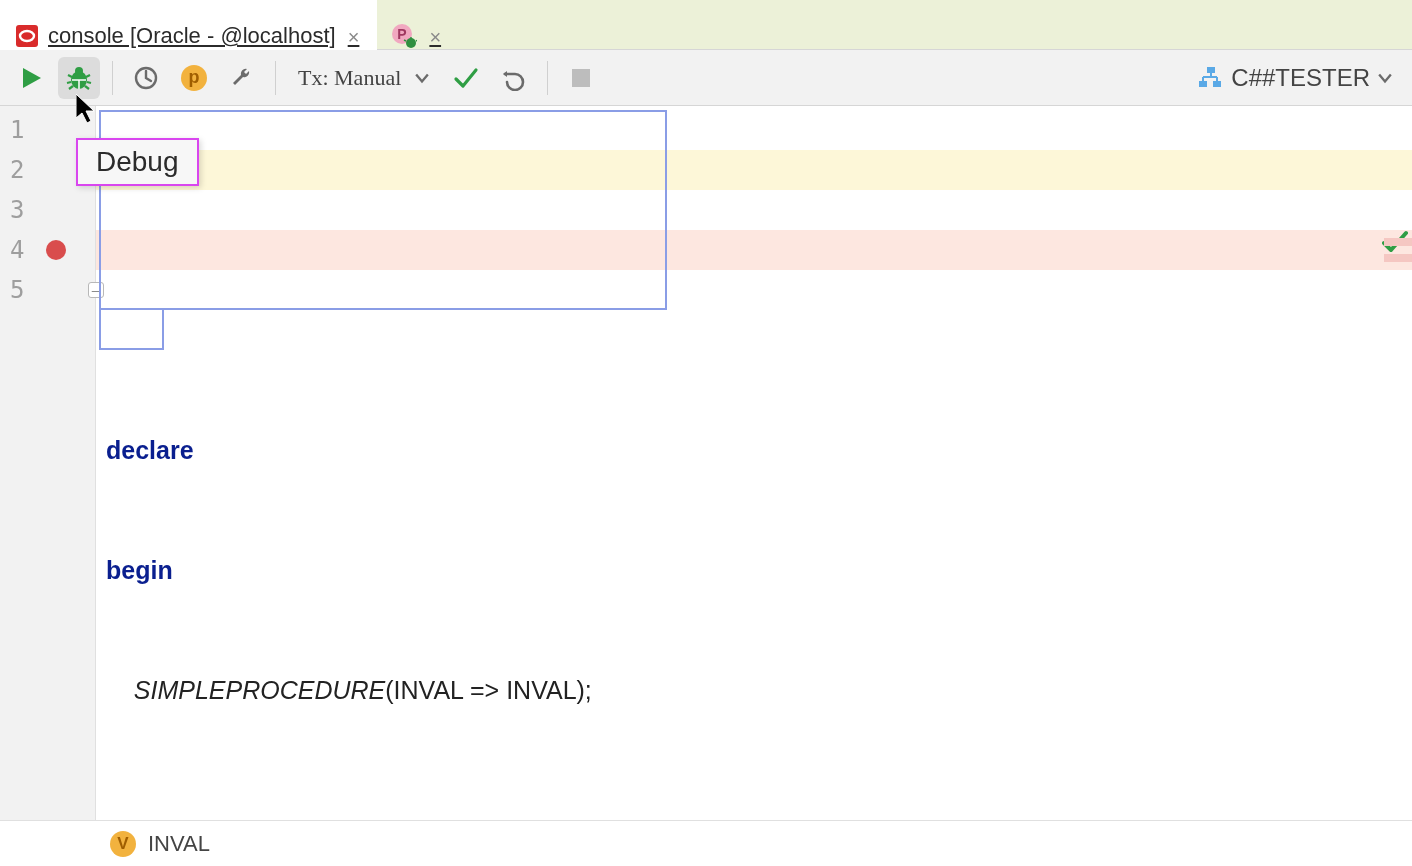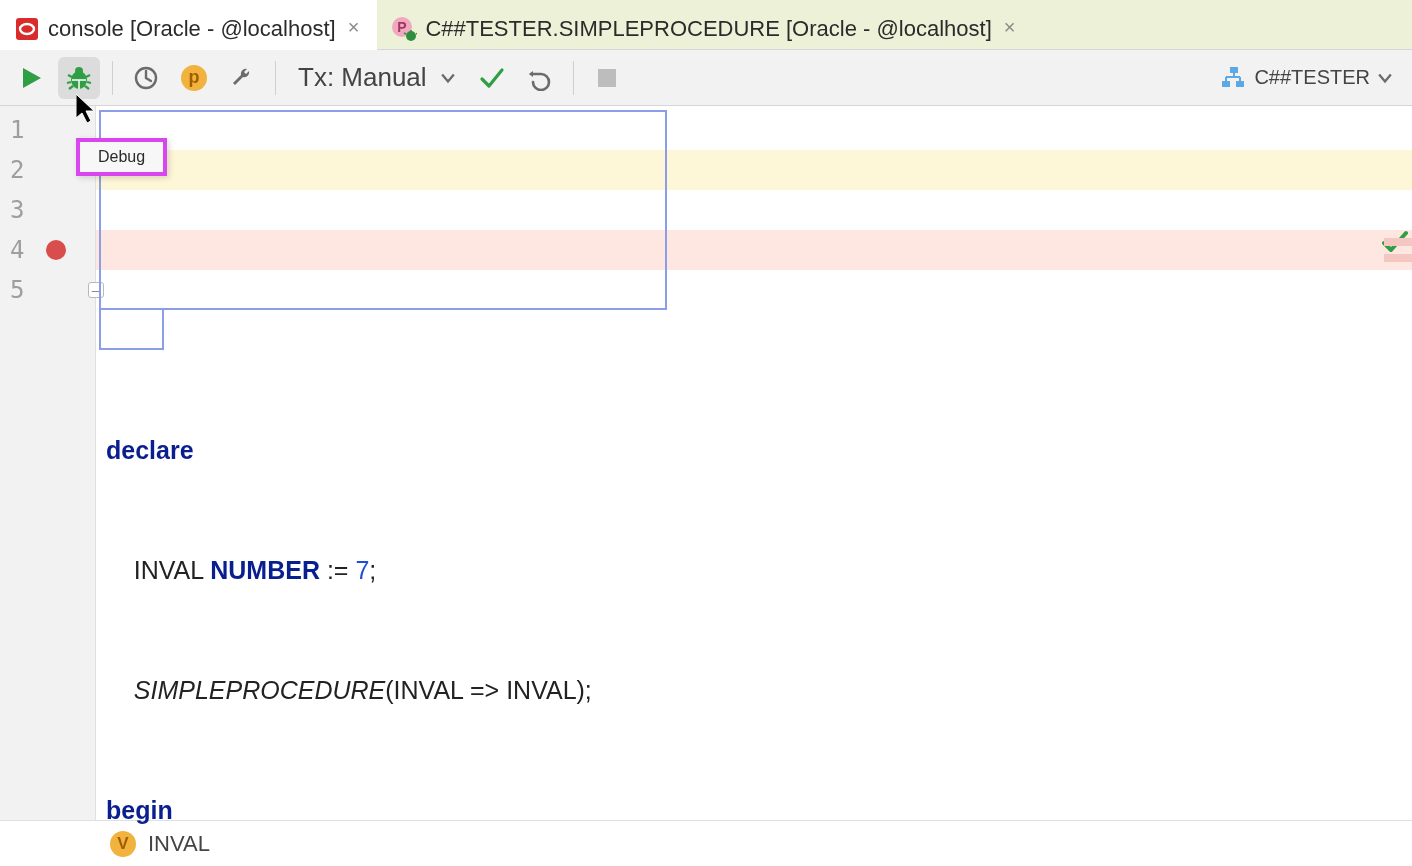--- a/index.html
+++ b/index.html
@@ -13,27 +13,28 @@
   
   .tab-bar {
     height: 50px;
     display: flex;
     align-items: stretch;
     background: #ecf1d8;
     border-bottom: 1px solid #d6d6d6;
   }
   .tab {
     display: flex;
-    align-items: flex-start;
+    align-items: flex-end;
     gap: 8px;
-    padding: 16px 14px;
+    padding: 0 14px;
     font-size: 22px;
     color: #2b2b2b;
     cursor: pointer;
     position: relative;
+    text-decoration: underline;
   }
   .tab.active {
     background: #ffffff;
   }
   .tab .tab-icon { width: 26px; height: 26px; display:flex; align-items:center; justify-content:center; }
   .tab .close {
     font-size: 20px; color: #8a8a8a; padding: 0 4px;
   }
   .tab.active::after{
     content:"";
@@ -56,30 +57,31 @@
     border-radius: 6px;
     cursor: pointer;
     position: relative;
   }
   .tb-btn.active-hover {
     background: #dcdcdc;
   }
   .tb-sep { width:1px; height:34px; background:#d0d0d0; margin:0 6px; }
   .tb-text {
     display:flex; align-items:center; gap:14px;
-    font-size: 26px; color:#444; padding:0 10px; height:42px; cursor:pointer;
+    font-size: 22px; color:#444; padding:0 10px; height:42px; cursor:pointer;
     border-radius:6px;
+    font-family:Liberation Serif, serif;
   }
   .chev { width:14px; height:14px; }
   .spacer { flex:1; }
 
   .right-combo {
     display:flex; align-items:center; gap:8px;
     padding:0 10px; height:42px; cursor:pointer;
-    font-size:20px; color:#444; border-radius:6px;
+    font-size:24px; color:#444; border-radius:6px;
   }
 
   
   .p-circle {
     width:26px;height:26px;border-radius:50%;
     background:#f2b23e;color:#a05e00;font-weight:bold;
     display:flex;align-items:center;justify-content:center;font-size:18px;
   }
   .v-circle {
     width:26px;height:26px;border-radius:50%;
@@ -155,24 +157,24 @@
   
   .right-marks { position:absolute; right:4px; top:4px; width:26px; }
   .ok-mark svg { display:block;}
   .pink-tick { position:absolute; right:0; width:28px; height:8px; background:#f5c7c2; }
 
   
   .tooltip {
     position:absolute;
     left: 76px; top: 138px;
     background:#f7f7f7;
-    border:4px solid #d946ef;
+    border:2px solid #d946ef;
     box-shadow: 2px 2px 6px rgba(0,0,0,.15);
     padding:6px 18px;
-    font-size:16px;
+    font-size:28px;
     color:#2b2b2b;
     z-index:50;
   }
 
   
   .cursor-arrow {
     position:absolute; left:76px; top:94px; z-index:60;
   }
 
   
@@ -206,21 +208,20 @@
         <circle cx="11" cy="11" r="10" fill="#f1a8c0"></circle>
         <text x="11" y="16" text-anchor="middle" font-size="14" font-weight="bold" fill="#a03860">P</text>
         <g transform="translate(14,14)">
           <circle cx="6" cy="6" r="5" fill="#2f8f3f"></circle>
           <line x1="6" y1="0" x2="6" y2="2" stroke="#2f8f3f" stroke-width="1.5"></line>
           <line x1="1" y1="4" x2="-1" y2="3" stroke="#2f8f3f" stroke-width="1.5"></line>
           <line x1="11" y1="4" x2="13" y2="3" stroke="#2f8f3f" stroke-width="1.5"></line>
         </g>
       </svg>
     </span>
-    <span>C##TESTER.SIMPLEPROCEDURE [Oracle - @localhost]</span>
     <span class="close">×</span>
   </div>
 </div>
 
 <div class="toolbar">
   <div class="tb-btn">
     <svg width="24" height="24">
         <polygon points="4,2 22,12 4,22" fill="#2f9e44"></polygon>
       </svg>
   </div>
@@ -320,23 +321,22 @@
   </div>
 
   <div class="code">
     <div class="hl-yellow-bg row2"></div>
     <div class="hl-pink-bg row4"></div>
 
     <div class="sel-border sel-main"></div>
     <div class="sel-border sel-end"></div>
 
     <div class="line"><span class="kw">declare</span></div>
-    <div class="line"><span class="plain">    </span><span class="plain">INVAL </span><span class="kw">NUMBER</span><span class="plain"> := </span><span class="num">7</span><span class="plain">;</span></div>
+    <div class="line"><span class="kw">begin</span></div>
     <div class="line"><span class="plain">    </span><span class="fn">SIMPLEPROCEDURE</span><span class="plain">(INVAL =&gt; INVAL);</span></div>
-    <div class="line"><span class="kw">begin</span></div>
     
 
     
     <div class="right-marks">
       <span class="ok-mark">
         <svg width="26" height="24">
             <polyline points="2,13 9,20 24,3" fill="none" stroke="#2f9e44" stroke-width="4" stroke-linecap="round" stroke-linejoin="round"></polyline>
           </svg>
       </span>
     </div>

